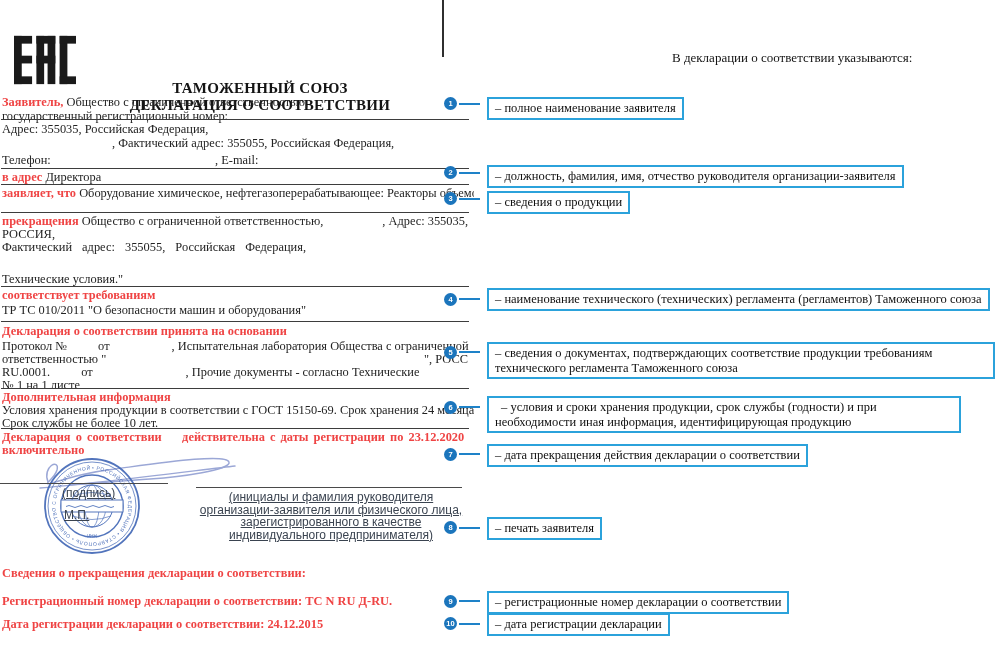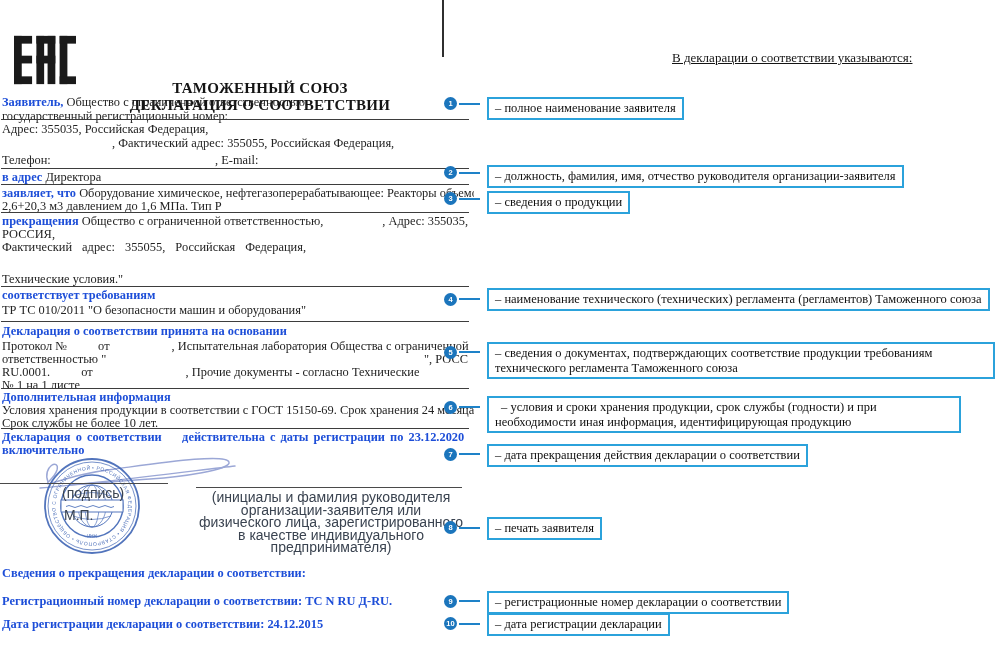--- a/index.html
+++ b/index.html
@@ -1,33 +1,33 @@
 <!DOCTYPE html>
 <html><head>
 <meta charset="utf-8">
 <style>
   html,body{margin:0;padding:0;}
   body{width:1000px;height:650px;background:#ffffff;position:relative;overflow:hidden;
        font-family:"Liberation Serif", serif;color:#222;}
   
   #doc{position:absolute;left:0;top:0;width:474px;height:650px;overflow:hidden;}
   .dl{position:absolute;left:2px;width:466px;font-size:12.4px;line-height:13px;white-space:pre;color:#232323;}
-  .dl b{color:#1d4ed8;font-family:Liberation Serif, serif;}
+  .dl b{color:#ef4444;font-family:Liberation Serif, serif;}
   .flexline{display:flex;justify-content:space-between;}
   .rule{position:absolute;left:1px;width:468px;height:1.4px;background:#3d3d3d;}
   .title{position:absolute;left:60px;top:38px;width:400px;text-align:center;
          font-weight:bold;font-size:15px;line-height:17px;letter-spacing:.3px;color:#141414;white-space:pre;margin-top:42px;}
   .sigline{position:absolute;height:1.2px;background:#4a4a4a;}
-  .sans-note{position:absolute;font-family:"Liberation Sans",sans-serif;font-size:14px;line-height:12.6px;color:#3a4350;}
+  .sans-note{position:absolute;font-family:"Liberation Sans",sans-serif;font-size:12px;line-height:12.6px;color:#3a4350;text-decoration:underline;}
   .vertical-artifact{position:absolute;left:442px;top:0;width:2px;height:57px;background:#2f2f2f;}
   
   .stamp{position:absolute;left:42px;top:456px;width:100px;height:100px;opacity:.9;}
   .signature{position:absolute;left:30px;top:448px;width:215px;height:48px;opacity:.85;}
   
-  .annot-header{position:absolute;left:672px;top:50px;font-size:13px;color:#141414;white-space:nowrap;text-decoration:underline;}
+  .annot-header{position:absolute;left:672px;top:50px;font-size:13px;color:#141414;white-space:nowrap;}
   .abox{position:absolute;left:487px;border:2px solid #2ba2db;background:#fff;
         padding:2px 6px;font-size:12.5px;line-height:14.5px;color:#101010;white-space:nowrap;}
   .abox.wrap{white-space:normal;}
   .acircle{position:absolute;left:444px;width:13px;height:13px;border-radius:50%;background:#1b75bc;
            color:#fff;font-family:"Liberation Sans",sans-serif;font-size:7.5px;font-weight:bold;
            line-height:13px;text-align:center;}
   .adash{position:absolute;left:459px;width:21px;height:2.4px;background:#1e82c8;}
 </style>
 </head>
 <body>
@@ -60,21 +60,20 @@
 
   <div class="dl" style="top:123px"><span>Адрес: 355035, Российская Федерация,</span></div>
   <div class="dl" style="top:137px;left:112px"><span>, Фактический адрес: 355055, Российская Федерация,</span></div>
   <div class="dl" style="top:154px"><span>Телефон:</span><span style="position:absolute;left:213px">, E-mail:</span></div>
   <div class="rule" style="top:168px"></div>
 
   <div class="dl" style="top:171px"><b>в адрес</b><span> Директора</span></div>
   <div class="rule" style="top:184px"></div>
 
   <div class="dl" style="top:187px"><b>заявляет, что</b><span> Оборудование химическое, нефтегазоперерабатывающее: Реакторы объемом</span></div>
-  <div class="dl" style="top:200px"><span>2,6+20,3 м3 давлением до 1,6 МПа. Тип Р</span></div>
   <div class="rule" style="top:212px"></div>
 
   <div class="dl flexline" style="top:215px"><span><b>прекращения</b><span> Общество с ограниченной ответственностью,</span></span><span>, Адрес: 355035,</span></div>
   <div class="dl" style="top:228px"><span>РОССИЯ,</span></div>
   <div class="dl" style="top:241px;word-spacing:7px"><span>Фактический адрес: 355055, Российская Федерация,</span></div>
   <div class="dl" style="top:273px"><span>Технические условия."</span></div>
   <div class="rule" style="top:286px"></div>
 
   <div class="dl" style="top:289px"><b>соответствует требованиям</b></div>
   <div class="dl" style="top:304px"><span>ТР ТС 010/2011 "О безопасности машин и оборудования"</span></div>

